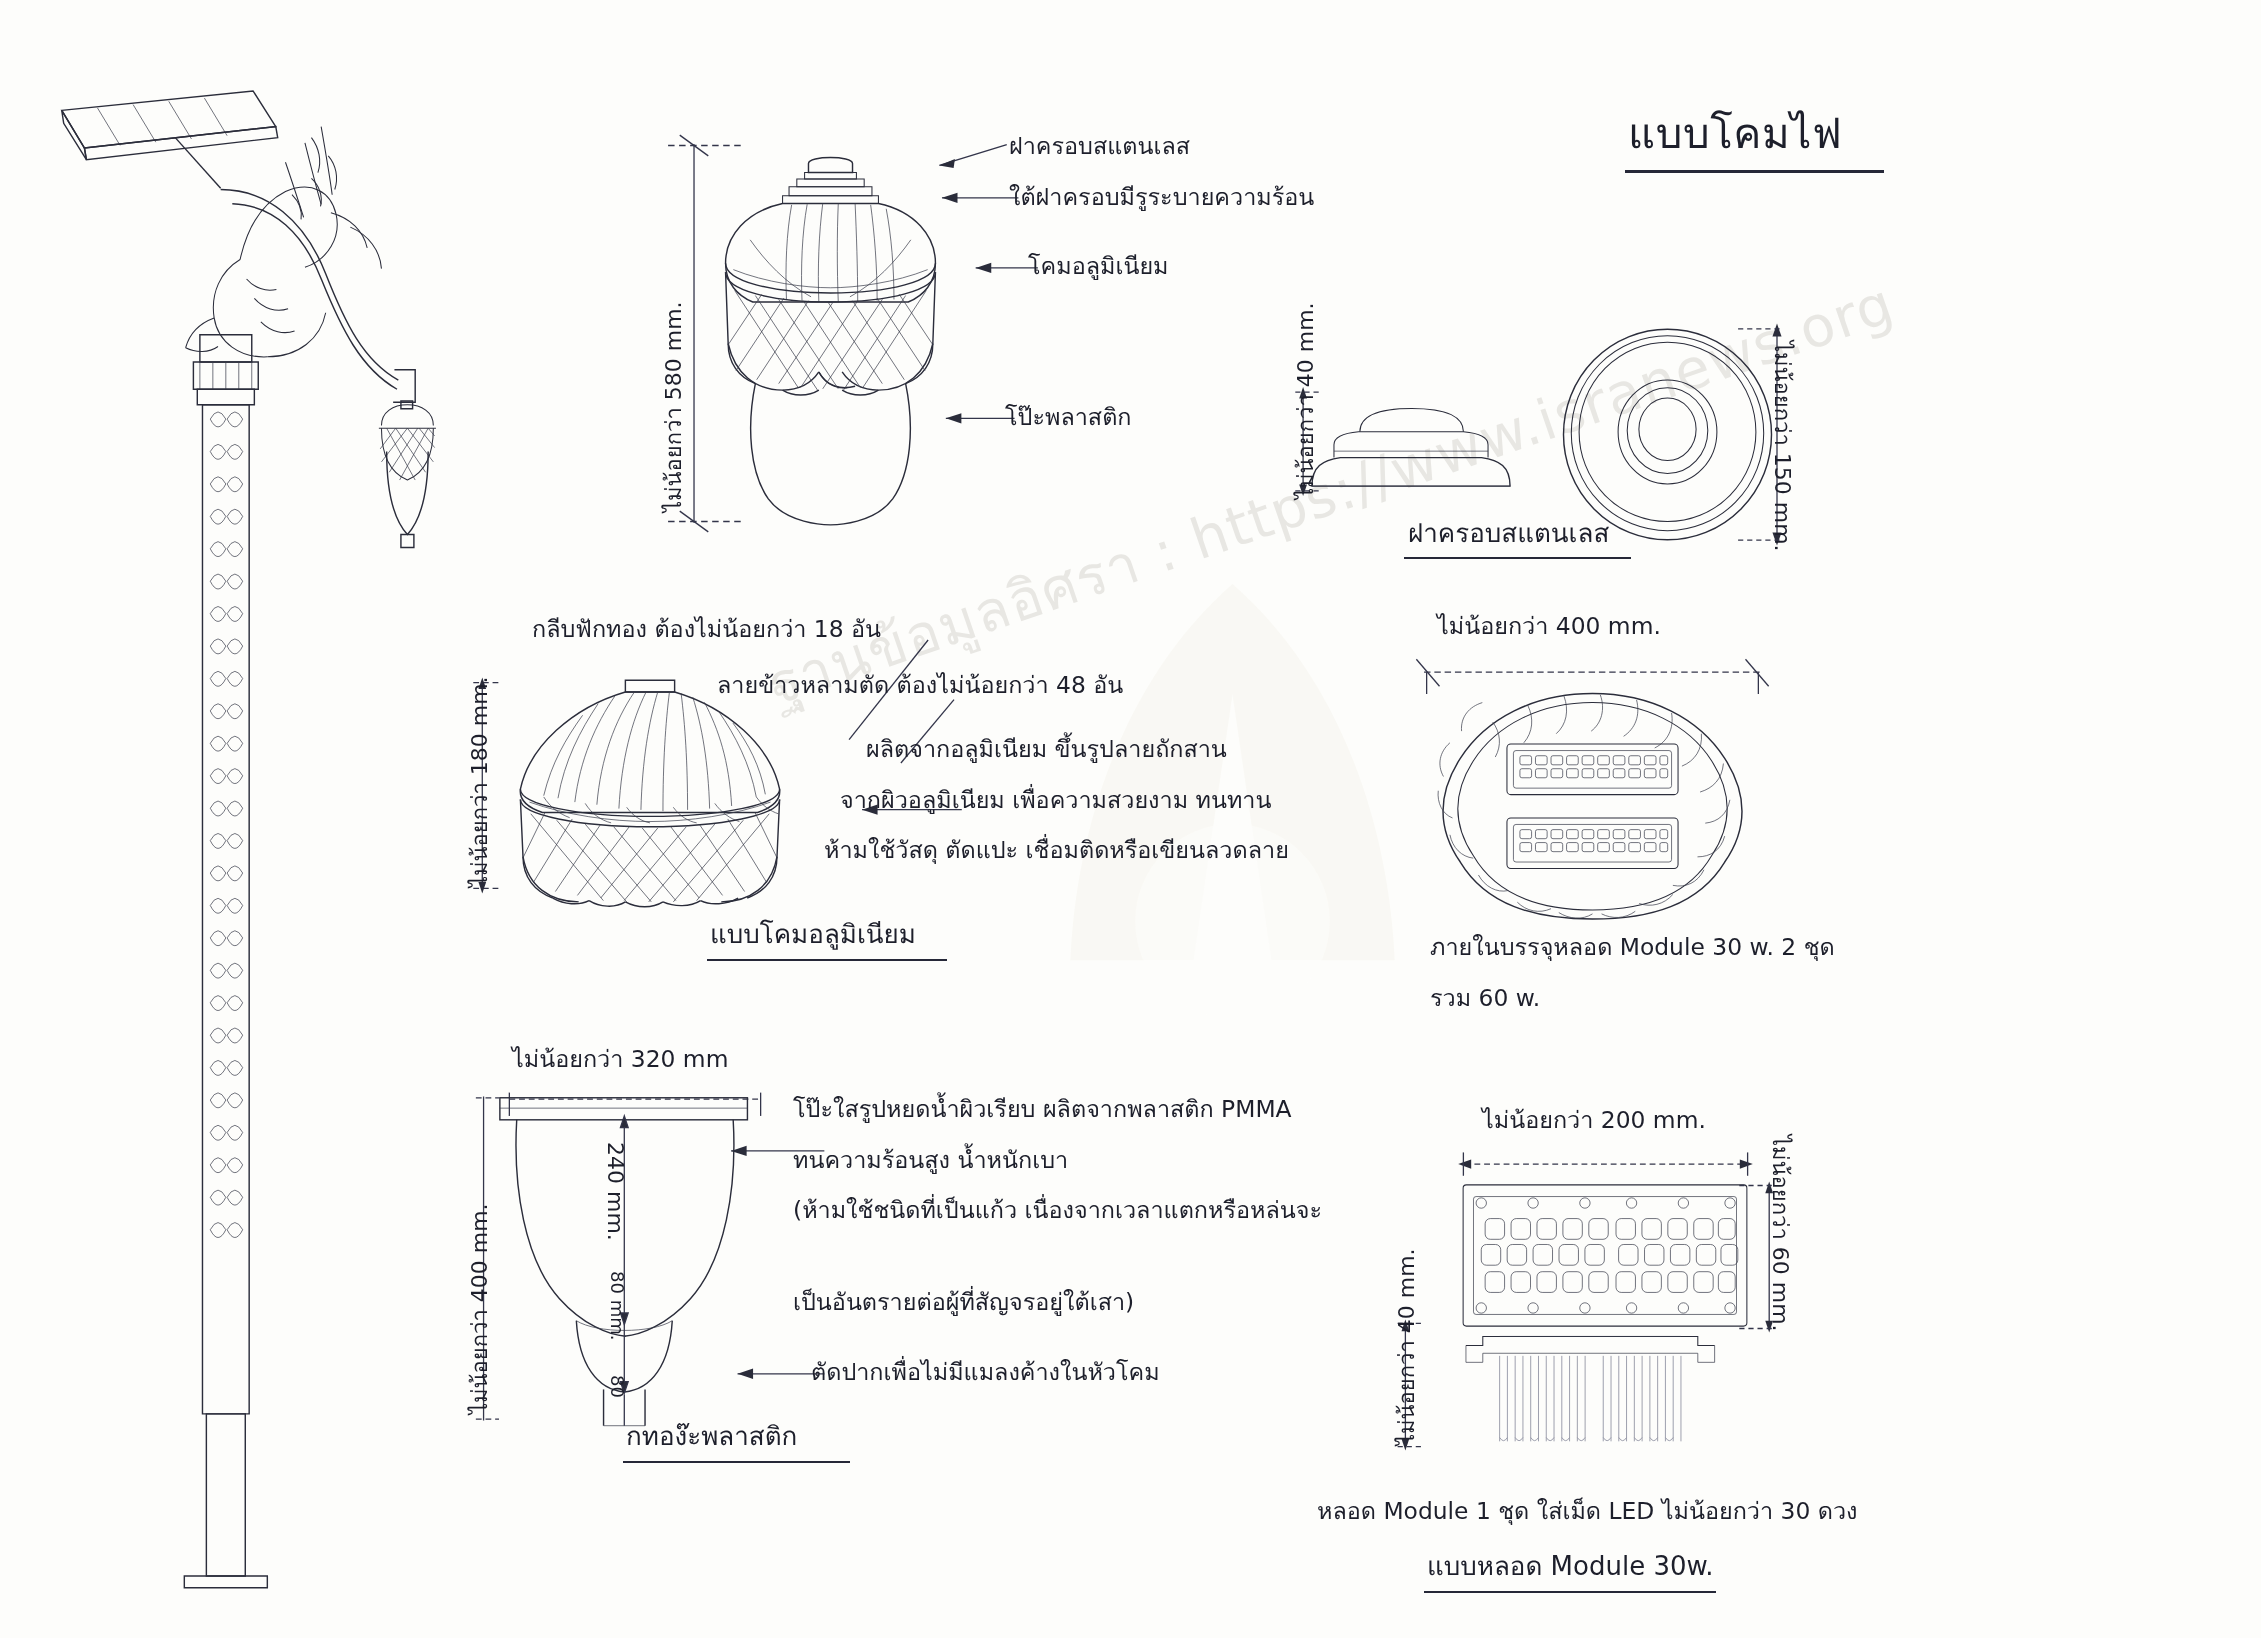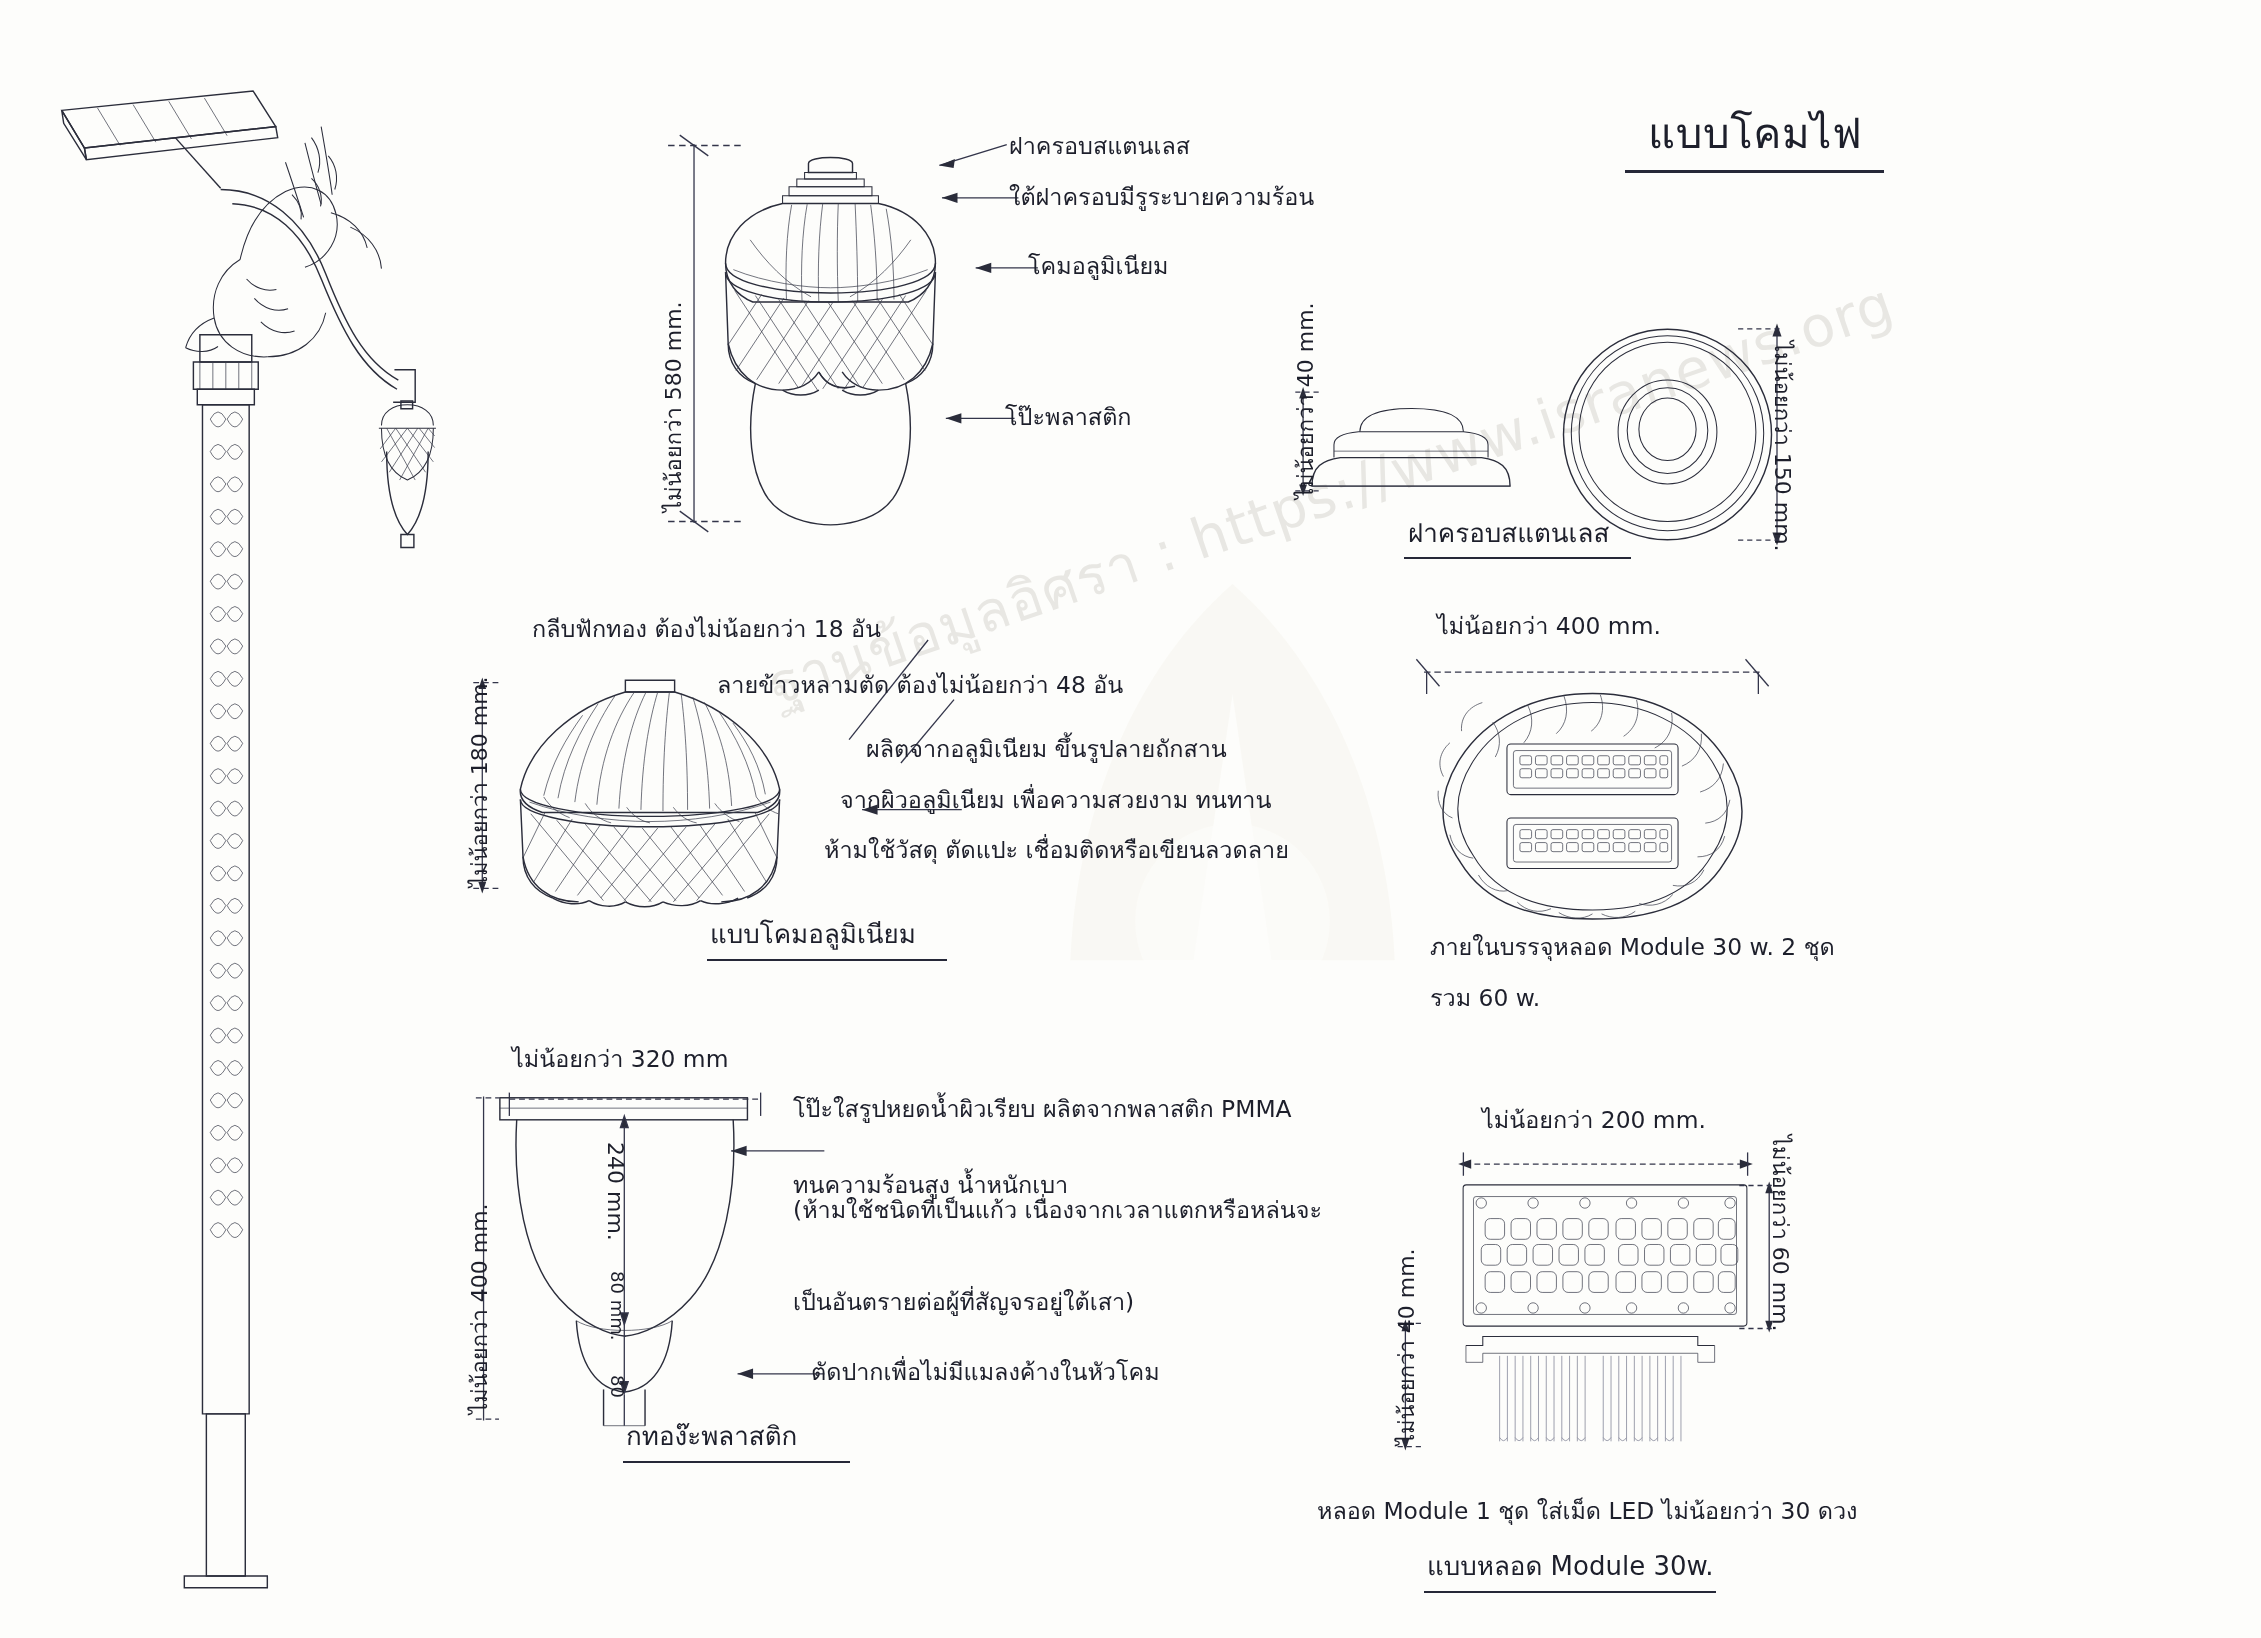--- a/index.html
+++ b/index.html
@@ -30,21 +30,21 @@
   #wm-agency{
     left:1012px;top:1051px;width:454px;text-align:center;
     font-size:40px;letter-spacing:3.9px;
     color:rgba(120,112,96,.18);
     font-family:"DejaVu Sans","Liberation Sans",sans-serif;
   }
   
   .t{position:absolute;white-space:nowrap;line-height:1.15;}
   .thai{font-family:"DejaVu Sans","Liberation Sans",sans-serif;}
   .title{
-    font-size:42px;font-weight:400;letter-spacing:0.6px;margin-left:20px;
+    font-size:42px;font-weight:400;letter-spacing:0.6px;
   }
   .title-underline{
     position:absolute;height:2.6px;background:#262838;
   }
   .cap{font-size:26px;}
   .note{font-size:23.4px;}
   .dim{font-size:23.4px;}
   .lead{font-size:23.4px;}
   .vert{
     position:absolute;white-space:nowrap;font-size:22px;
@@ -533,21 +533,21 @@
 
   <svg style="left:727px;top:1103px;width:104px;height:298px;" viewBox="0 0 160 460">
     <g class="st-dim">
       <line x1="6" y1="74" x2="150" y2="74"></line>
       <polygon points="6,74 30,66 30,82" fill="#2a2c3a" stroke="none"></polygon>
       <line x1="16" y1="418" x2="150" y2="418"></line>
       <polygon points="16,418 40,410 40,426" fill="#2a2c3a" stroke="none"></polygon>
     </g>
   </svg>
   <div class="t thai note" style="left:793px;top:1096px;">โป๊ะใสรูปหยดน้ำผิวเรียบ ผลิตจากพลาสติก PMMA</div>
-  <div class="t thai note" style="left:793px;top:1172px;">ทนความร้อนสูง น้ำหนักเบา</div>
+  <div class="t thai note" style="left:793px;top:1147px;">ทนความร้อนสูง น้ำหนักเบา</div>
   <div class="t thai note" style="left:793px;top:1197px;">(ห้ามใช้ชนิดที่เป็นแก้ว เนื่องจากเวลาแตกหรือหล่นจะ</div>
   <div class="t thai note" style="left:793px;top:1248px;margin-top:41px;">เป็นอันตรายต่อผู้ที่สัญจรอยู่ใต้เสา)</div>
   <div class="t thai note" style="left:811px;top:1359px;">ตัดปากเพื่อไม่มีแมลงค้างในหัวโคม</div>
 
   <div class="t thai cap" style="left:626px;top:1422px;">กทอง๊ะพลาสติก</div>
   <div class="title-underline" style="left:623px;top:1461px;width:227px;height:1.9px;"></div>
 
 
   <svg style="left:1453px;top:1142px;width:305px;height:39px;" viewBox="0 0 470 60">
     <line class="st-dim" x1="18" y1="34" x2="452" y2="34" stroke-dasharray="9 6"></line>

